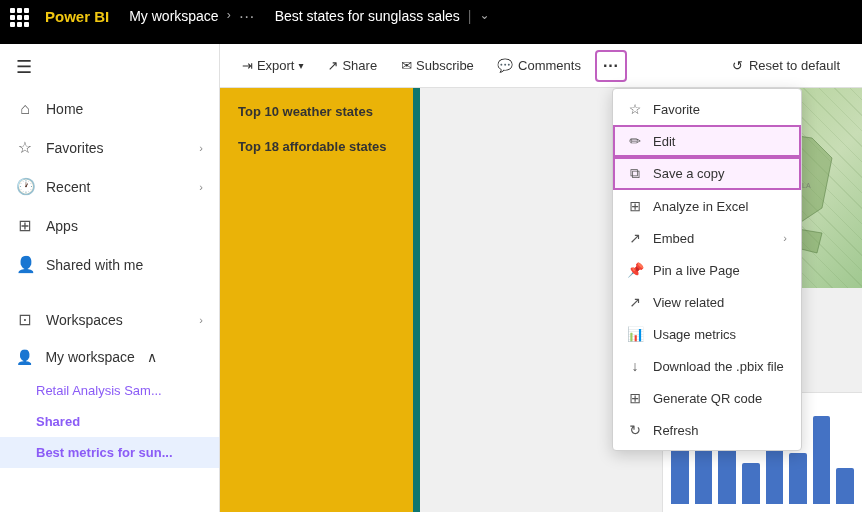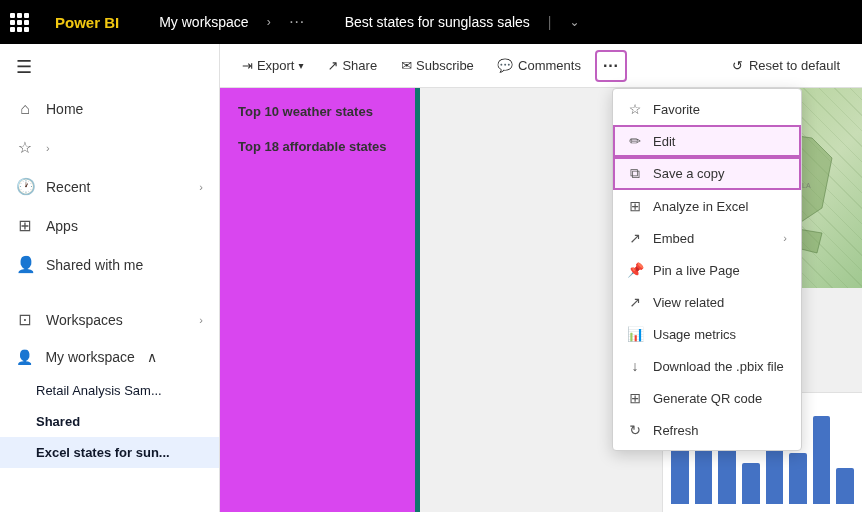--- a/index.html
+++ b/index.html
@@ -4,23 +4,23 @@
   <style>
     * { margin: 0; padding: 0; box-sizing: border-box; }
     body { width: 862px; height: 512px; overflow: hidden; font-family: 'Segoe UI', Arial, sans-serif; font-size: 14px; background: #fff; display: flex; flex-direction: column; }
 
     
     .topbar {
       background: #000;
       color: #fff;
       height: 44px;
       display: flex;
-      align-items: center;
-      padding: 0 10px;
-      gap: 18px;
+      align-items: flex-start;
+      padding: 8px 10px;
+      gap: 8px;
       flex-shrink: 0;
     }
     .topbar-logo { color: #f2c811; font-weight: bold; font-size: 15px; }
     .topbar-sep { color: #666; margin: 0 2px; }
     .topbar-workspace { color: #fff; font-size: 14px; }
     .topbar-nav-arrow { color: #aaa; font-size: 12px; }
     .topbar-ellipsis { color: #aaa; font-size: 16px; cursor: pointer; }
     .topbar-title { color: #fff; font-size: 14px; }
     .topbar-pipe { color: #666; }
     .topbar-chevron { color: #aaa; font-size: 12px; cursor: pointer; }
@@ -58,21 +58,21 @@
       color: #333;
       gap: 12px;
       position: relative;
     }
     .sidebar-item .item-icon { font-size: 16px; color: #555; width: 18px; text-align: center; }
     .sidebar-item .item-label { flex: 1; font-size: 14px; }
     .sidebar-item .item-arrow { font-size: 11px; color: #888; }
     .sidebar-sub-item {
       padding: 8px 16px 8px 36px;
       cursor: pointer;
-      color: #0f172a;
+      color: #8b5cf6;
       font-size: 13px;
     }
     .sidebar-sub-item.active { background: #e8f0fe; font-weight: 600; }
     .sidebar-group-header {
       display: flex;
       align-items: center;
       padding: 10px 16px;
       cursor: pointer;
       color: #333;
       gap: 12px;
@@ -136,22 +136,22 @@
     }
 
     
     .report-panel {
       display: flex;
       flex: 1;
       overflow: hidden;
     }
     .report-pages {
       width: 200px;
-      background: #d946ef;
-      border-right: 5px solid #0f766e;
+      background: #eab308;
+      border-right: 7px solid #0f766e;
       padding: 8px;
     }
     .page-item {
       padding: 8px 10px;
       font-size: 13px;
       cursor: pointer;
       border-radius: 4px;
       font-weight: 600;
       color: #333;
       margin-bottom: 4px;
@@ -266,20 +266,21 @@
   <div class="sidebar">
     <div class="sidebar-top-toggle">☰</div>
 
     <div class="sidebar-item">
       <span class="item-icon">⌂</span>
       <span class="item-label">Home</span>
     </div>
 
     <div class="sidebar-item">
       <span class="item-icon">☆</span>
+      <span class="item-label">Favorites</span>
       <span class="item-arrow">›</span>
     </div>
 
     <div class="sidebar-item">
       <span class="item-icon">🕐</span>
       <span class="item-label">Recent</span>
       <span class="item-arrow">›</span>
     </div>
 
     <div class="sidebar-item">
@@ -301,21 +302,21 @@
     </div>
 
     <div class="sidebar-group-header">
       <span class="item-icon">👤</span>
       <span class="item-label">My workspace</span>
       <span class="item-arrow">∧</span>
     </div>
 
     <div class="sidebar-sub-item">Retail Analysis Sam...</div>
     <div class="sidebar-sub-item" style="font-weight:bold;">Shared</div>
-    <div class="sidebar-sub-item active">Excel states for sun...</div>
+    <div class="sidebar-sub-item active">Best metrics for sun...</div>
   </div>
 
   <div class="content-area">
 
     <div class="toolbar">
       <button class="toolbar-btn">
         <span>⇥</span>
         <span>Export</span>
         <span style="font-size:10px;">▾</span>
       </button>

